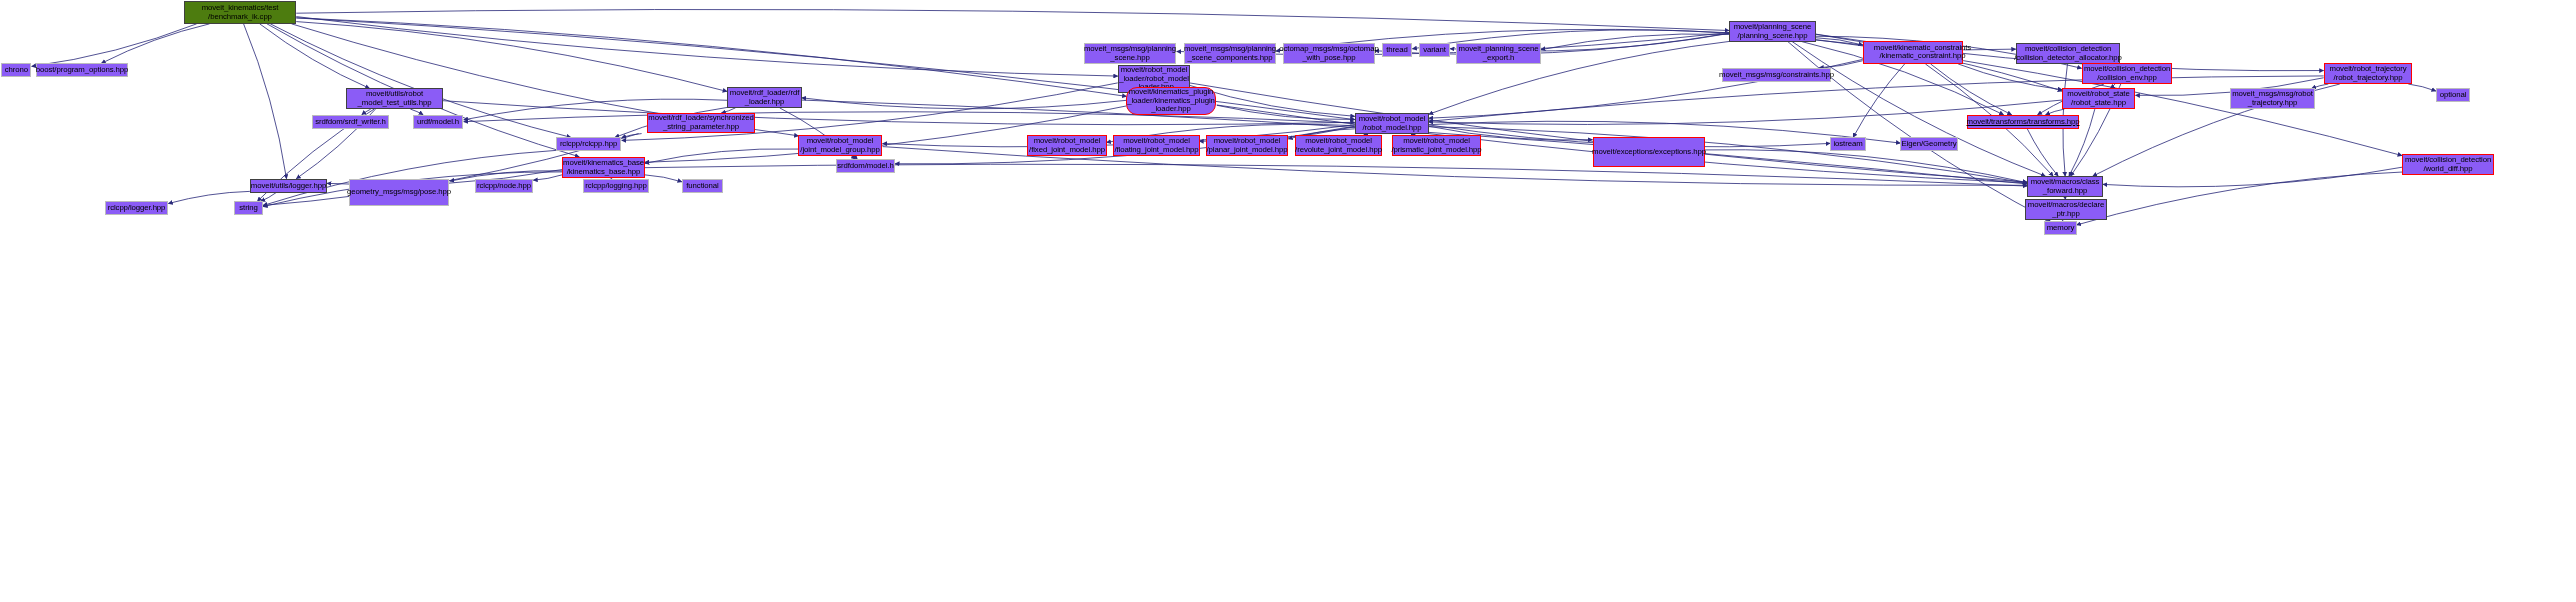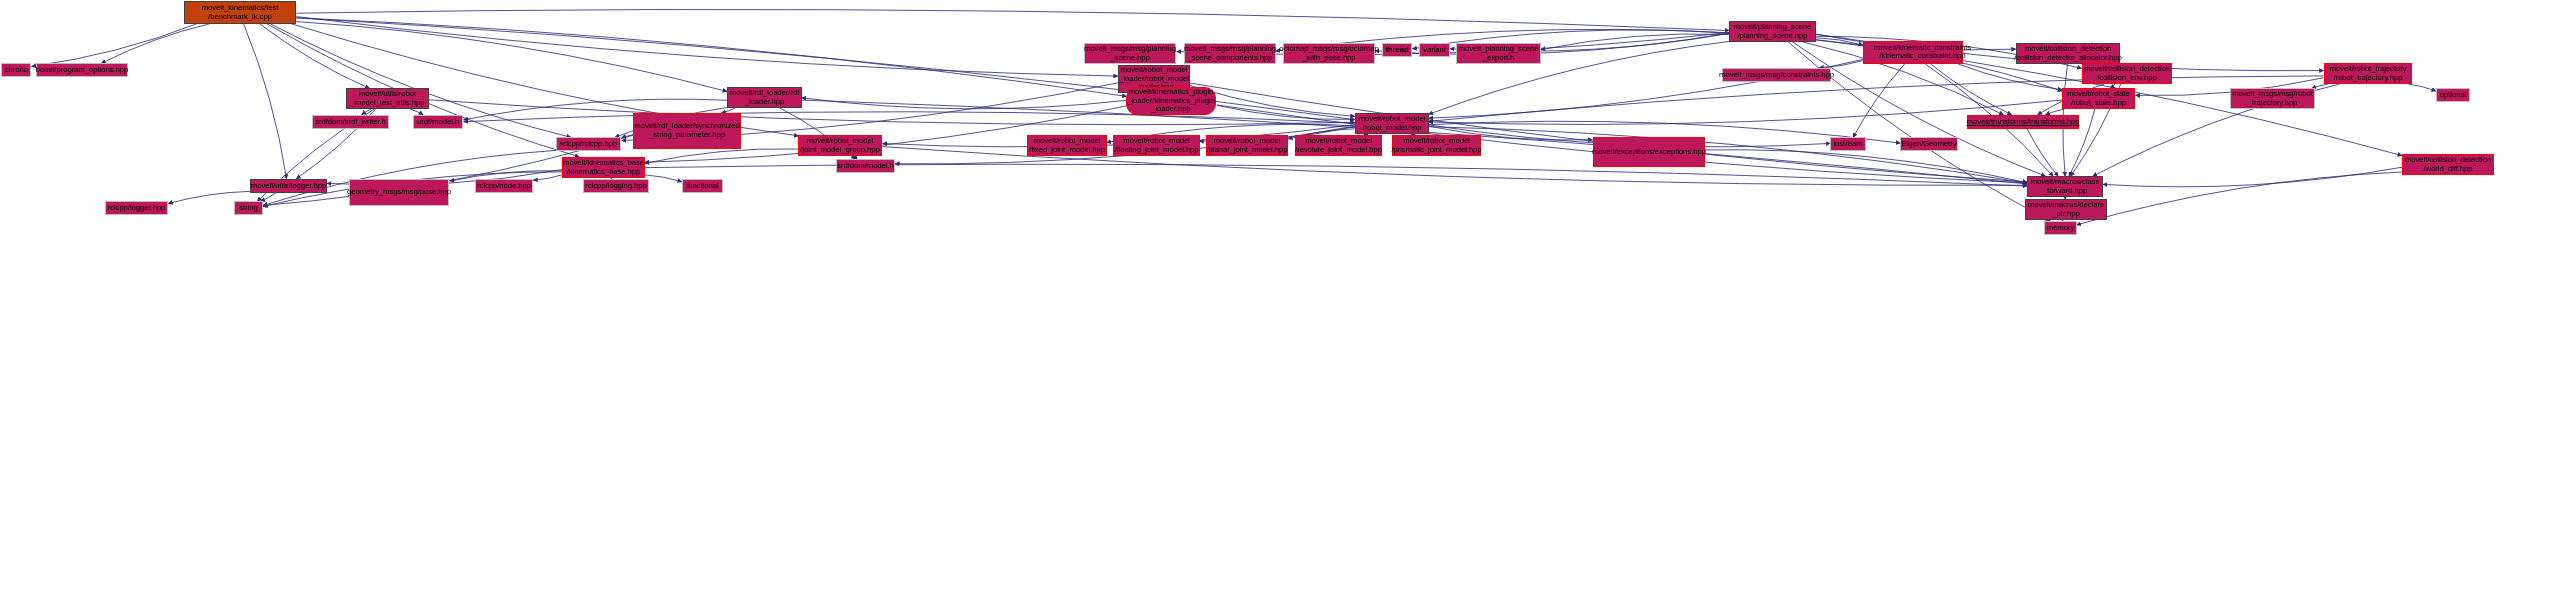--- a/index.html
+++ b/index.html
@@ -18,33 +18,33 @@
     width:2576px; height:602px;
     pointer-events:none;
   }
   .node{
     position:absolute;
     box-sizing:border-box;
     display:flex;
     align-items:center;
     justify-content:center;
     text-align:center;
-    background:#be185d;
+    background:#8b5cf6;
     border:0.6px solid #c0c0c0;
     color:#000000;
     font-size:7.8px;
     line-height:1.12;
     letter-spacing:-0.1px;
     white-space:pre;
     z-index:5;
   }
   .node.lib{ border:0.6px solid #bdbdbd; }
   .node.hdr{ border:0.6px solid #404040; }
   .node.red{ border:1.3px solid #ff0000; }
-  .node.root{ border:0.6px solid #404040; background:#c2410c; }
+  .node.root{ border:0.6px solid #404040; background:#4d7c0f; }
   .node span{ display:block; }
 </style>
 </head>
 <body>
 
 <div id="canvas" style="width: 2576px; height: 602px;">
   <svg id="edges" viewBox="0 0 4107 960" width="2576" height="602">
       <defs>
         <marker id="ah" viewBox="0 0 10 10" refX="9" refY="5" markerWidth="6" markerHeight="6" orient="auto-start-reverse">
           <path d="M0,0 L10,5 L0,10 z" fill="#2a2a7a"></path>
@@ -154,51 +154,51 @@
     <div class="node lib" style="left: 1.3px; top: 63px; width: 30px; height: 14px;"><span>chrono</span></div>
     <div class="node lib" style="left: 36px; top: 63px; width: 92px; height: 14px;"><span>boost/program_options.hpp</span></div>
     <div class="node hdr" style="left: 1729px; top: 21px; width: 87px; height: 21px;"><span>moveit/planning_scene
 /planning_scene.hpp</span></div>
     <div class="node lib" style="left: 1084px; top: 43px; width: 92px; height: 21px;"><span>moveit_msgs/msg/planning
 _scene.hpp</span></div>
     <div class="node lib" style="left: 1184px; top: 43px; width: 92px; height: 21px;"><span>moveit_msgs/msg/planning
 _scene_components.hpp</span></div>
     <div class="node lib" style="left: 1283px; top: 43px; width: 92px; height: 21px;"><span>octomap_msgs/msg/octomap
 _with_pose.hpp</span></div>
-    <div class="node lib" style="left: 1382px; top: 43px; width: 30px; height: 14px; font-weight: bold;"><span>thread</span></div>
+    <div class="node lib" style="left: 1382px; top: 43px; width: 30px; height: 14px;"><span>thread</span></div>
     <div class="node lib" style="left: 1419px; top: 43px; width: 31px; height: 14px;"><span>variant</span></div>
     <div class="node lib" style="left: 1456px; top: 43px; width: 85px; height: 21px;"><span>moveit_planning_scene
 _export.h</span></div>
     <div class="node red" style="left: 1863px; top: 41px; width: 100px; height: 22.6px; padding-left: 19px;"><span>moveit/kinematic_constraints
 /kinematic_constraint.hpp</span></div>
     <div class="node hdr" style="left: 2016px; top: 43px; width: 104px; height: 21px;"><span>moveit/collision_detection
 /collision_detector_allocator.hpp</span></div>
     <div class="node lib" style="left: 1722px; top: 68px; width: 109px; height: 14px;"><span>moveit_msgs/msg/constraints.hpp</span></div>
     <div class="node hdr" style="left: 1118px; top: 65px; width: 72px; height: 28px;"><span>moveit/robot_model
 _loader/robot_model
 _loader.hpp</span></div>
     <div class="node red" style="left: 2082px; top: 63px; width: 90px; height: 21px;"><span>moveit/collision_detection
 /collision_env.hpp</span></div>
     <div class="node red" style="left: 2324px; top: 63px; width: 88px; height: 21px;"><span>moveit/robot_trajectory
 /robot_trajectory.hpp</span></div>
     <div class="node hdr" style="left: 727px; top: 87px; width: 75px; height: 21px;"><span>moveit/rdf_loader/rdf
 _loader.hpp</span></div>
-    <div class="node hdr" style="left: 346px; top: 88px; width: 83px; height: 21px;"><span>moveit/utils/robot
+    <div class="node hdr" style="left: 346px; top: 88px; width: 97px; height: 21px;"><span>moveit/utils/robot
 _model_test_utils.hpp</span></div>
     <div class="node red" style="left: 1126px; top: 87px; width: 90px; height: 28px; border-radius: 11px;"><span>moveit/kinematics_plugin
 _loader/kinematics_plugin
 _loader.hpp</span></div>
     <div class="node red" style="left: 2062px; top: 88px; width: 73px; height: 21px;"><span>moveit/robot_state
 /robot_state.hpp</span></div>
     <div class="node lib" style="left: 2230px; top: 88px; width: 85px; height: 21px;"><span>moveit_msgs/msg/robot
 _trajectory.hpp</span></div>
     <div class="node lib" style="left: 2436px; top: 88px; width: 34px; height: 14px;"><span>optional</span></div>
     <div class="node lib" style="left: 312px; top: 115px; width: 77px; height: 14px;"><span>srdfdom/srdf_writer.h</span></div>
     <div class="node lib" style="left: 413px; top: 115px; width: 50px; height: 14px;"><span>urdf/model.h</span></div>
-    <div class="node red" style="left: 633px; top: 113px; width: 108px; height: 36px;"><span>moveit/rdf_loader/synchronized
+    <div class="node red" style="left: 647px; top: 113px; width: 108px; height: 20px;"><span>moveit/rdf_loader/synchronized
 _string_parameter.hpp</span></div>
     <div class="node hdr" style="left: 1355px; top: 113px; width: 74px; height: 21px;"><span>moveit/robot_model
 /robot_model.hpp</span></div>
     <div class="node red" style="left: 1967px; top: 115px; width: 112px; height: 14px; text-decoration: underline;"><span>moveit/transforms/transforms.hpp</span></div>
     <div class="node lib" style="left: 556px; top: 137px; width: 65px; height: 14px;"><span>rclcpp/rclcpp.hpp</span></div>
     <div class="node red" style="left: 798px; top: 135px; width: 84px; height: 21px;"><span>moveit/robot_model
 /joint_model_group.hpp</span></div>
     <div class="node red" style="left: 1027px; top: 135px; width: 80px; height: 21px;"><span>moveit/robot_model
 /fixed_joint_model.hpp</span></div>
     <div class="node red" style="left: 1113px; top: 135px; width: 87px; height: 21px;"><span>moveit/robot_model

